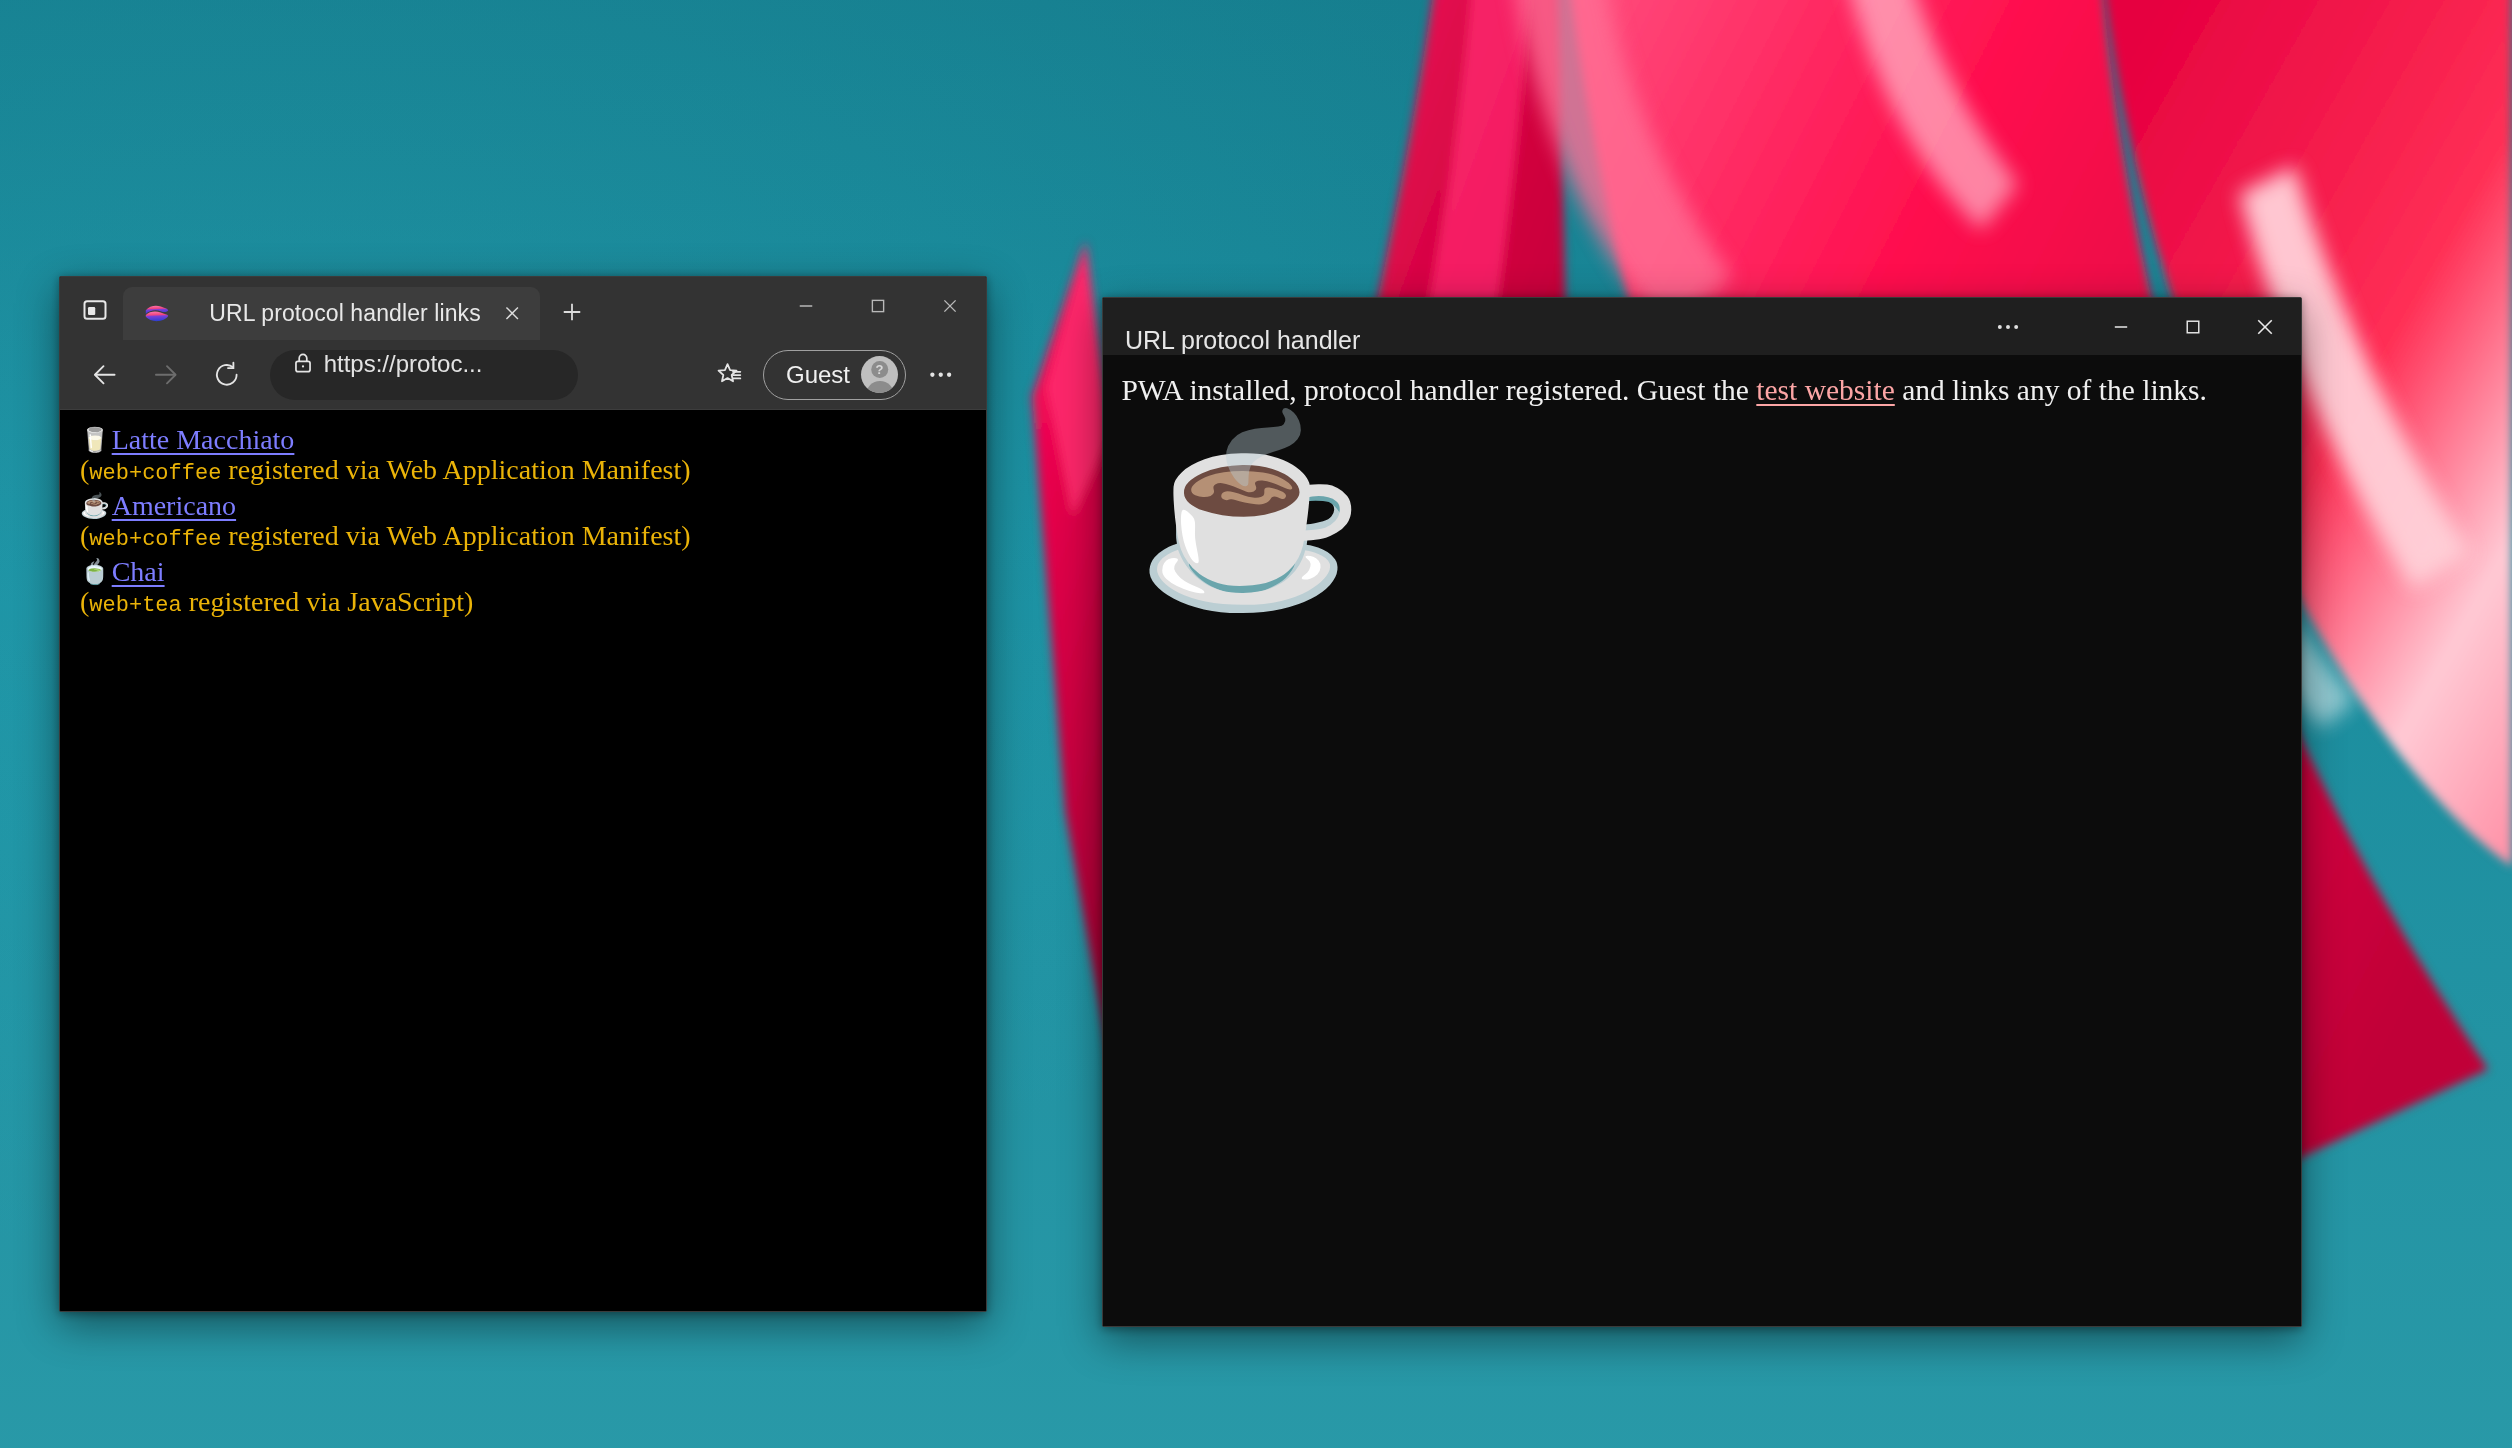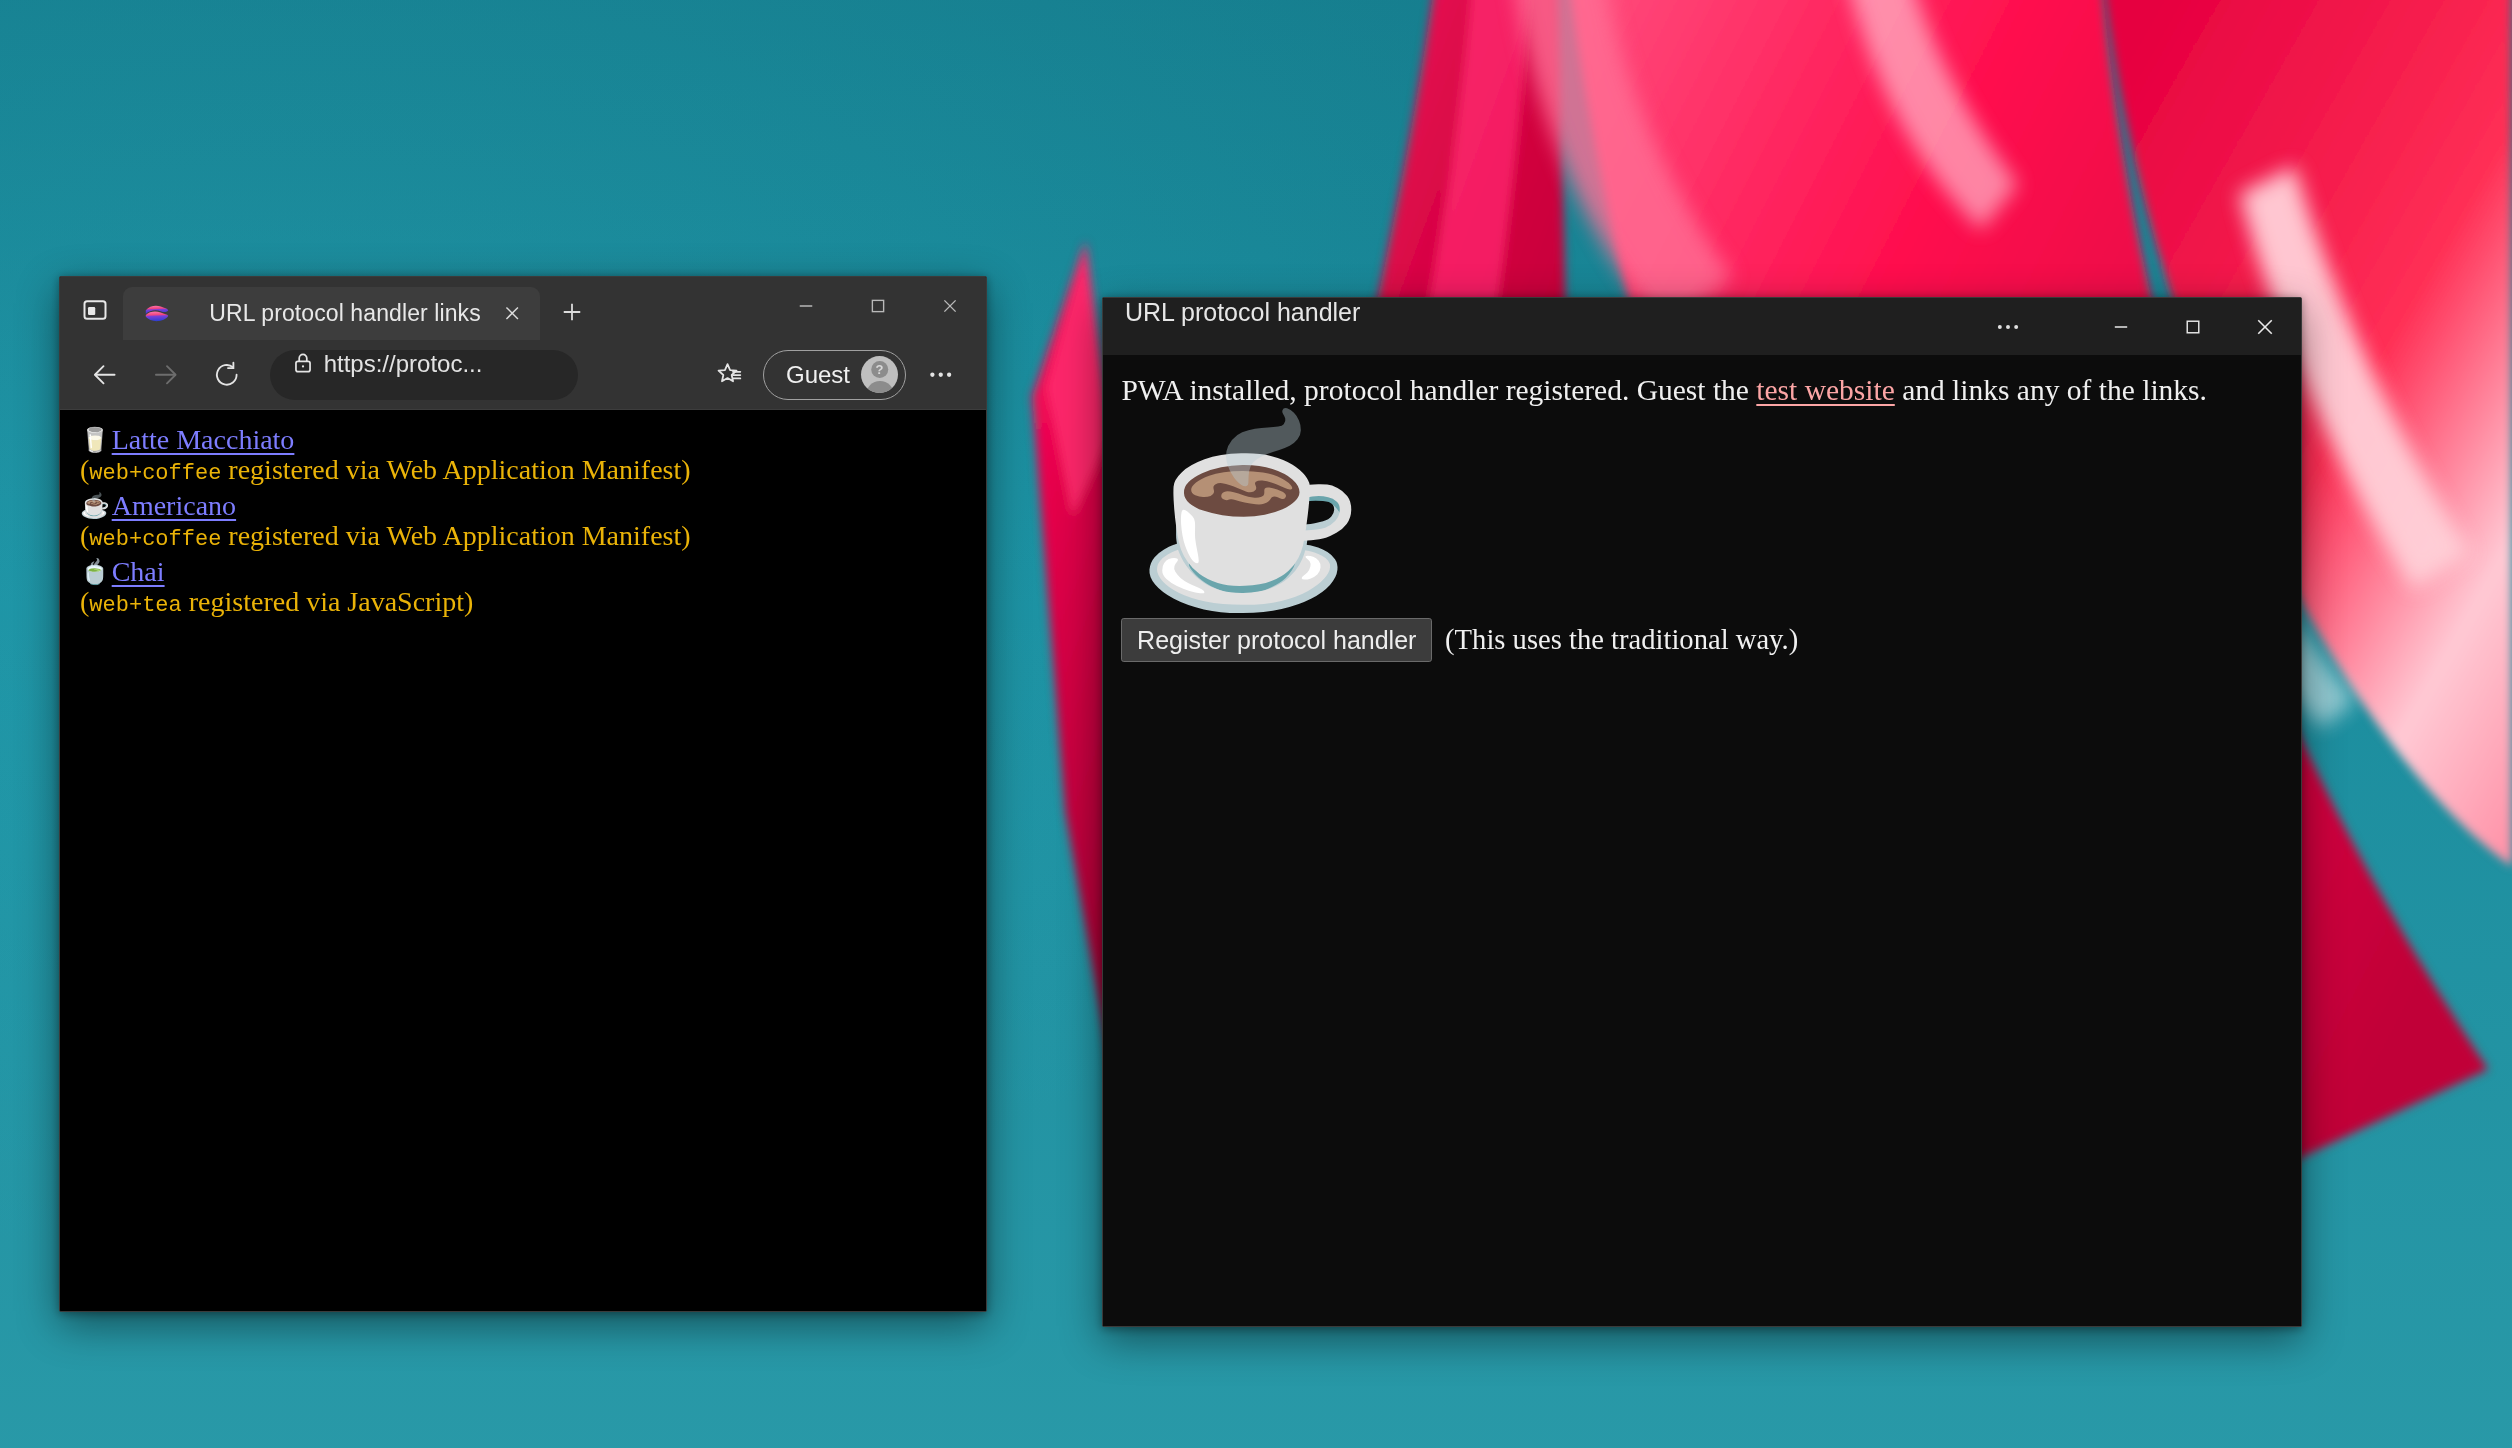--- a/index.html
+++ b/index.html
@@ -108,21 +108,21 @@
   }
   .mono{font-family:"Liberation Mono", monospace;font-size:22px;}
 
   
   #pwa-window{
     left:1102px;top:297px;width:1198px;height:1028px;
     background:#0c0c0c;border:0.9px solid #3a3a3a;border-radius:1.8px;
     display:flex;flex-direction:column;overflow:hidden;
   }
   #pwa-titlebar{
-    height:57px;background:#1f1f1f;display:flex;align-items:flex-start;flex:0 0 auto;
+    height:57px;background:#1f1f1f;display:flex;align-items:flex-end;flex:0 0 auto;
   }
   #pwa-title{
     color:#e6e6e6;font-size:25px;padding-left:22px;white-space:nowrap;flex:0 0 auto;
   }
   #pwa-caption{margin-left:auto;display:flex;align-items:center;height:57px;}
   .pwa-cap-btn{width:72px;height:57px;display:flex;align-items:center;justify-content:center;}
   #pwa-menu-btn{width:81px;height:57px;display:flex;align-items:center;justify-content:center;margin-right:37px;}
   #pwa-body{
     flex:1 1 auto;background:#0c0c0c;padding:16.6px 18.4px 0 18.4px;box-sizing:border-box;overflow:hidden;
   }
@@ -411,19 +411,15 @@
         </svg>
       </div>
     </div>
   </div>
 
   <div id="pwa-body">
     <div id="pwa-intro"><span>PWA installed, protocol handler registered. Guest the </span><a id="test-website-link" href="#">test website</a><span> and links any of the links.</span></div>
 
     <span id="coffee-emoji">☕</span>
 
-    <div id="pwa-actions">
-      <button id="register-button">Register protocol handler</button>
-      <span id="register-note">(This uses the traditional way.)</span>
-    </div>
   </div>
 </div>
 
 
 </body></html>

